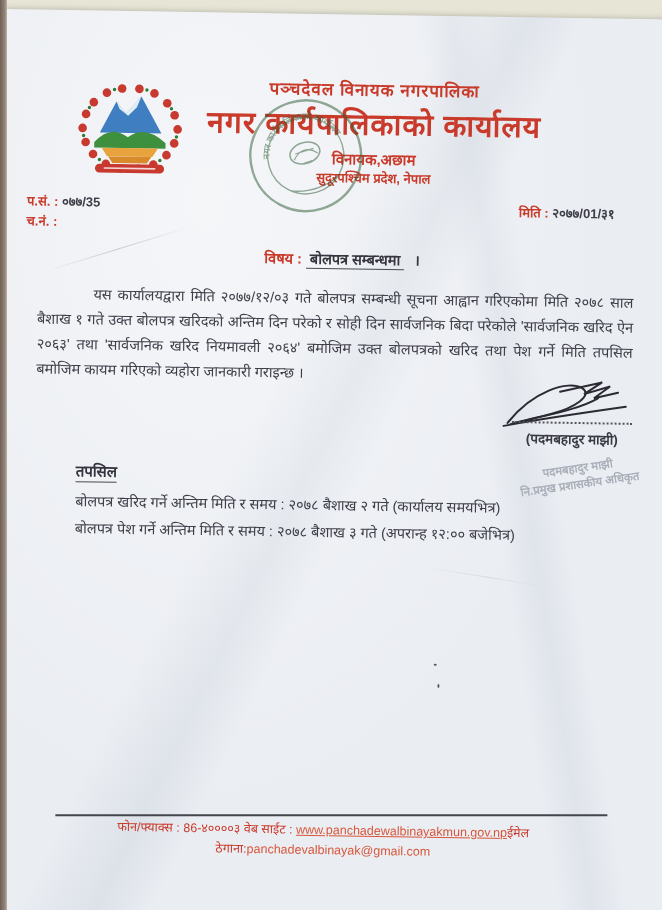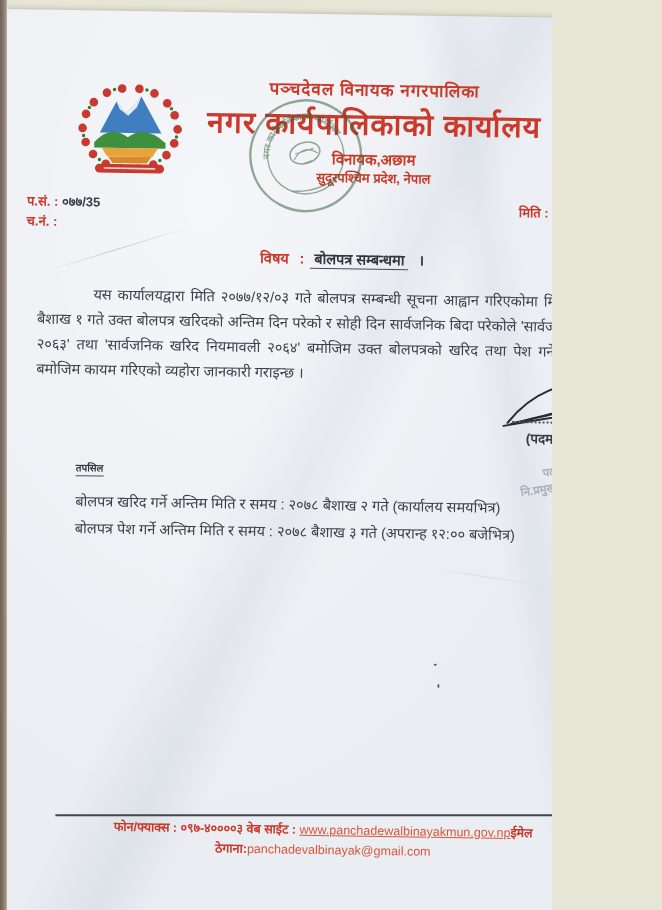--- a/index.html
+++ b/index.html
@@ -2,21 +2,21 @@
 <html><head>
 <meta charset="utf-8">
 <style>
   html,body{margin:0;padding:0;}
   body{
     width:662px;height:910px;overflow:hidden;
     background:#e7e6d6;
     font-family:"Liberation Sans","DejaVu Sans",sans-serif;
     position:relative;
   }
-  .scan{position:relative;width:552px;height:910px;overflow:hidden;}
+  .scan{position:relative;width:662px;height:910px;overflow:hidden;}
   .edge-left{
     position:absolute;left:0;top:0;width:7px;height:910px;
     background:linear-gradient(to right,#6f6057,#948579 70%,#bdb3a5);
     z-index:3;
   }
   .paper{
     position:absolute;left:6px;top:9px;width:680px;height:930px;
     background:
       radial-gradient(ellipse at 30% 20%, rgba(255,255,255,.5), rgba(255,255,255,0) 60%),
       linear-gradient(115deg, rgba(205,212,222,0) 40%, rgba(205,212,222,.45) 47%, rgba(205,212,222,0) 52%),
@@ -39,48 +39,48 @@
   .stamp{position:absolute;left:240px;top:80px;width:124px;height:124px;opacity:.5;transform:rotate(-18deg);}
 
   
   .meta-left{position:absolute;left:24px;top:182px;font-size:13px;line-height:20px;}
   .meta-right{position:absolute;left:516px;top:186px;font-size:13px;}
   .lbl{color:#c93a2a;font-weight:bold;}
   .val{color:#3e3e49;font-weight:bold;}
 
   
   .subject{position:absolute;left:120px;top:234px;width:440px;text-align:center;font-size:14.5px;}
-  .subject .lbl{font-family:Liberation Mono, monospace;}
+  .subject .lbl{}
   .subject .txt{color:#35353f;font-weight:bold;border-bottom:1.5px solid #4a4a52;padding:0 4px 1px 4px;}
   .subject .term{color:#35353f;font-weight:bold;margin-left:6px;}
 
   
   .body-par{
     position:absolute;left:36px;top:272px;width:596px;
     font-size:14.5px;line-height:25px;color:#3f3f4a;
     text-align:justify;text-indent:56px;
   }
 
   
   .sig-squiggle{position:absolute;left:498px;top:360px;width:144px;height:54px;}
   .sig-dots{position:absolute;left:512px;top:404px;width:120px;border-bottom:2px dotted #55555e;}
   .sig-name{position:absolute;left:500px;top:412px;width:145px;text-align:center;font-size:13.5px;color:#3a3a44;font-weight:bold;}
   .ghost-stamp{
     position:absolute;left:494px;top:442px;width:172px;text-align:center;
     transform:rotate(-9deg);color:#a9afb9;font-size:11.5px;line-height:16px;font-weight:bold;
   }
 
   
-  .det-head{position:absolute;left:77px;top:450px;font-size:10px;font-weight:bold;color:#34343e;border-bottom:1.5px solid #4a4a52;padding-bottom:1px;}
+  .det-head{position:absolute;left:77px;top:450px;font-size:15px;font-weight:bold;color:#34343e;border-bottom:1.5px solid #4a4a52;padding-bottom:1px;}
   .det-lines{position:absolute;left:77px;top:478px;width:540px;font-size:14.5px;line-height:27px;color:#3f3f4a;}
 
   
   .foot-rule{position:absolute;left:62px;top:800px;width:552px;height:2px;background:#45454d;transform:rotate(-0.9deg);}
   .footer{position:absolute;left:80px;top:806px;width:500px;text-align:center;font-size:12.5px;line-height:20px;color:#d44a33;}
-  .footer .b{font-weight:bold;color:#c93a2a;}
+  .footer .b{font-weight:normal;color:#c93a2a;}
   .footer .link{color:#d8573c;text-decoration:underline;}
   .footer .plain{color:#d8573c;}
 </style>
 </head>
 <body>
 
 <div class="scan">
   <div class="paper">
 
     <svg class="logo" viewBox="0 0 100 92">
@@ -186,21 +186,21 @@
     <div class="det-head">तपसिल</div>
     <div class="det-lines">
       <div>बोलपत्र खरिद गर्ने अन्तिम मिति र समय : २०७८ बैशाख २ गते (कार्यालय समयभित्र)</div>
       <div>बोलपत्र पेश गर्ने अन्तिम मिति र समय : २०७८ बैशाख ३ गते (अपरान्ह १२:०० बजेभित्र)</div>
     </div>
 
     <div class="foot-rule"></div>
     <div class="footer">
       <div>
         <span class="b">फोन/फ्याक्स :</span>
-        <span class="b">०९७-४००००३</span>
+        <span class="b">86-४००००३</span>
         <span class="b">वेब साईट :</span>
         <span class="link">www.panchadewalbinayakmun.gov.np</span><span class="b">ईमेल</span>
       </div>
       <div>
         <span class="b">ठेगाना:</span><span class="plain">panchadevalbinayak@gmail.com</span>
       </div>
     </div>
 
     <div class="crease" style="left:40px;top:238px;width:150px;transform:rotate(-18deg);"></div>
     <div class="crease" style="left:430px;top:560px;width:120px;transform:rotate(8deg);opacity:.5;"></div>

